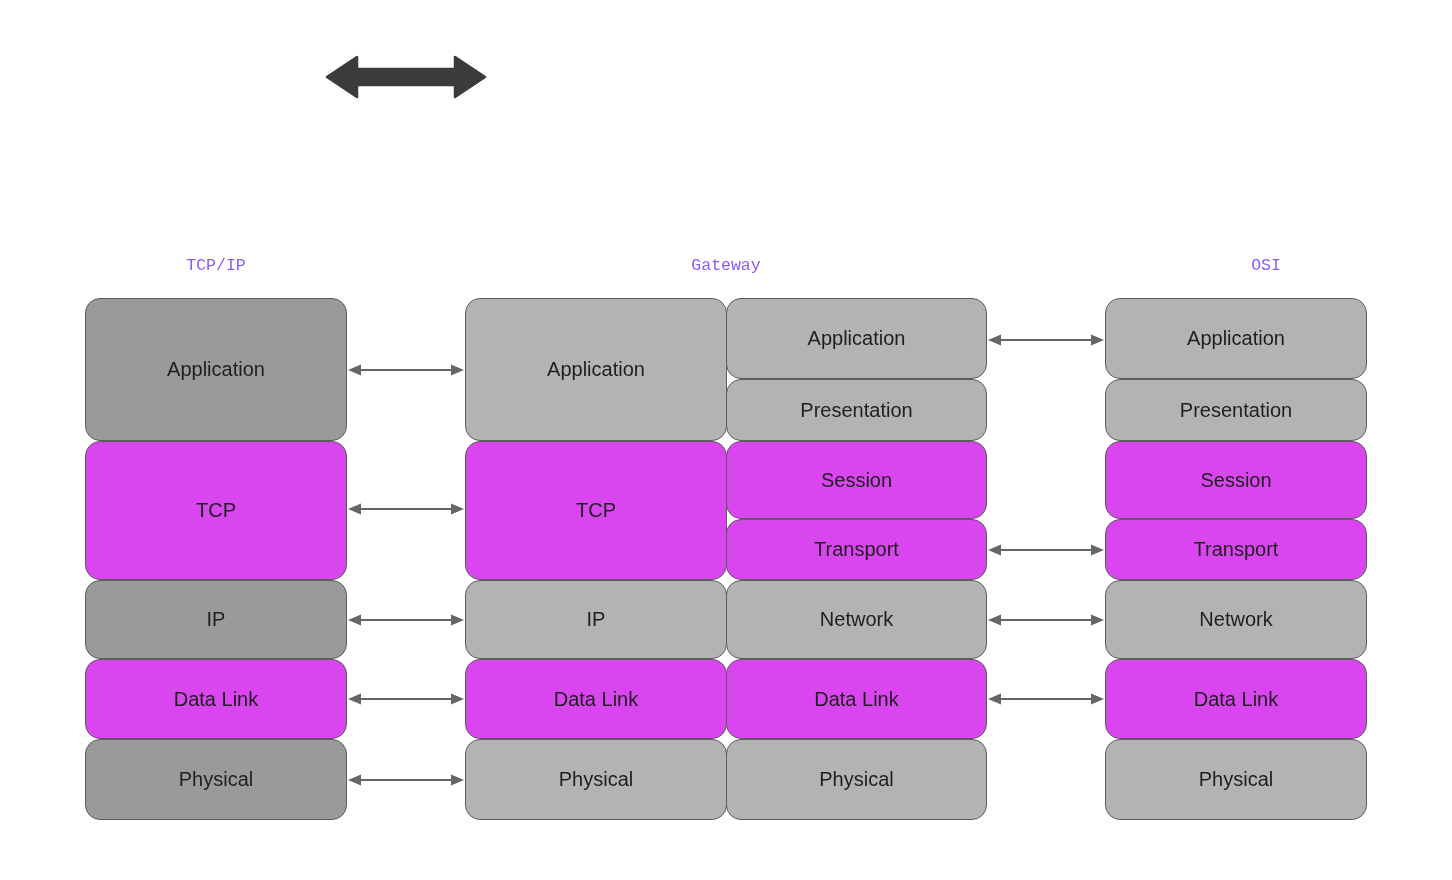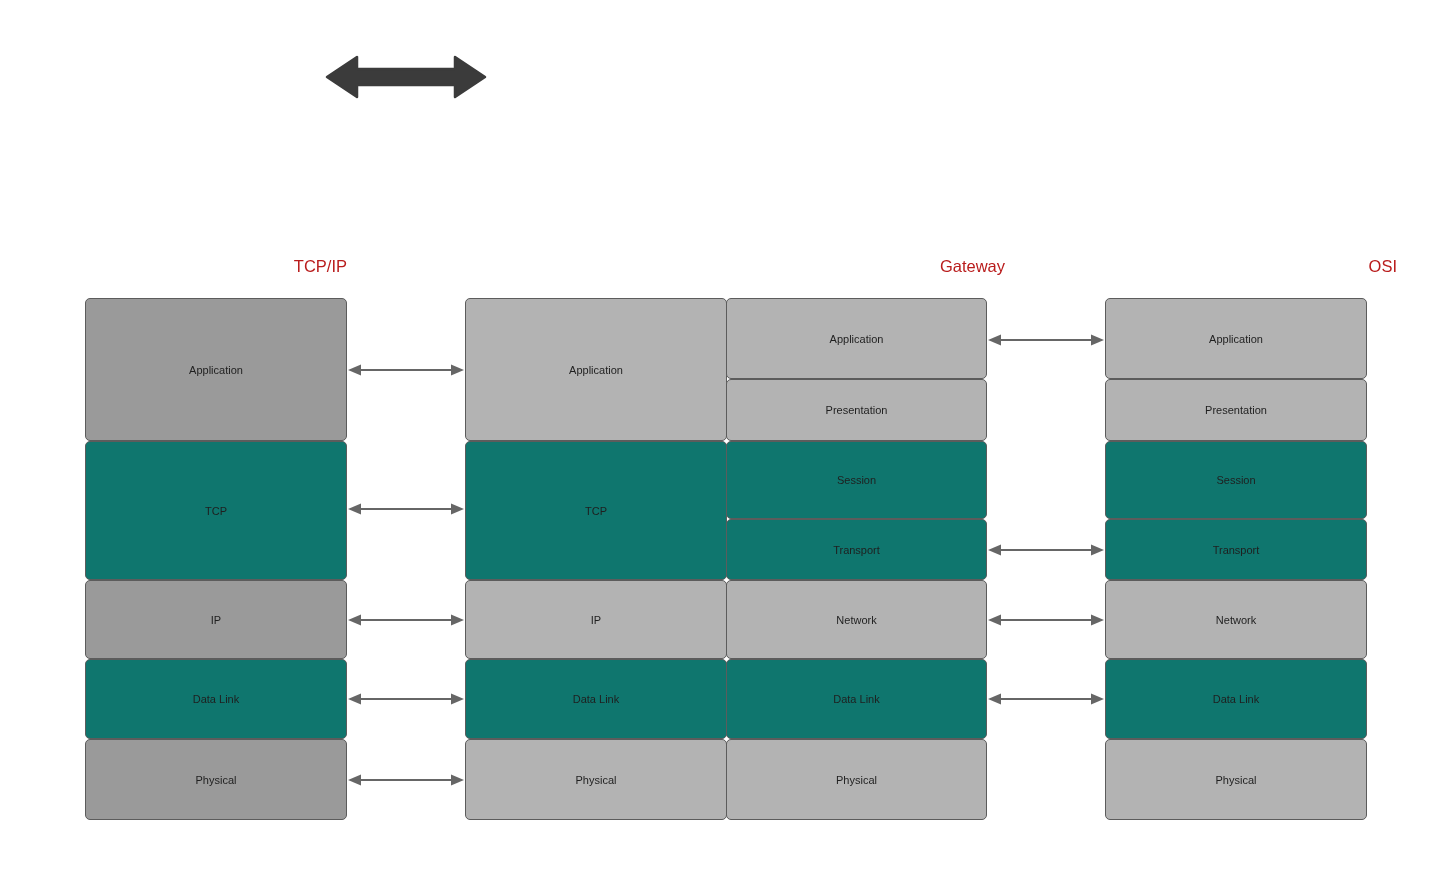--- a/index.html
+++ b/index.html
@@ -12,43 +12,44 @@
     height: 880px;
     position: relative;
     overflow: hidden;
     font-family: "Liberation Sans", sans-serif;
     color: #1a1a1a;
   }
 
   
   .col-header {
     position: absolute;
-    text-align: right;
+    text-align: center;
     font-size: 16.5px;
     line-height: 20px;
-    color: #b91c1c;
+    color: #8b5cf6;
     white-space: nowrap;
+    font-family: Liberation Mono, monospace;
   }
 
   
   .layer {
     position: absolute;
     box-sizing: border-box;
     border: 1.6px solid #5c5c5c;
-    border-radius: 5px;
+    border-radius: 15px;
     display: flex;
     align-items: center;
     justify-content: center;
-    font-size: 11px;
+    font-size: 20px;
     color: #1f1f1f;
     white-space: nowrap;
   }
   .fill-dark  { background: #9a9a9a; }
   .fill-mid   { background: #b3b3b3; }
-  .fill-white { background: #0f766e; }
+  .fill-white { background: #d946ef; }
 
   
   .connector {
     position: absolute;
     height: 18px;
     pointer-events: none;
   }
   .connector svg { display: block; }
 
   
@@ -60,21 +61,21 @@
 </head>
 <body>
 
 <div class="big-arrow" style="left:325px; top:54px; width:162px; height:46px;">
   <svg width="162" height="46" viewBox="0 0 162 46" aria-hidden="true">
     <path d="M 2 23 L 32 3 L 32 15 L 130 15 L 130 3 L 160 23 L 130 43 L 130 31 L 32 31 L 32 43 Z" fill="#3b3b3b" stroke="#3b3b3b" stroke-width="2.5" stroke-linejoin="round"></path>
   </svg>
 </div>
 
 <div class="col-header" style="left:85px; top:256px; width:262px;">TCP/IP</div>
-<div class="col-header" style="left:483px; top:256px; width:522px;">Gateway</div>
+<div class="col-header" style="left:465px; top:256px; width:522px;">Gateway</div>
 <div class="col-header" style="left:1135px; top:256px; width:262px;">OSI</div>
 
 <div class="layer fill-dark" style="left:85px; top:298px; width:262px; height:143px;">Application</div>
 <div class="layer fill-white" style="left:85px; top:441px; width:262px; height:139px;">TCP</div>
 <div class="layer fill-dark" style="left:85px; top:580px; width:262px; height:79px;">IP</div>
 <div class="layer fill-white" style="left:85px; top:659px; width:262px; height:80px;">Data Link</div>
 <div class="layer fill-dark" style="left:85px; top:739px; width:262px; height:81px;">Physical</div>
 
 <div class="layer fill-mid" style="left:465px; top:298px; width:262px; height:143px;">Application</div>
 <div class="layer fill-white" style="left:465px; top:441px; width:262px; height:139px;">TCP</div>

